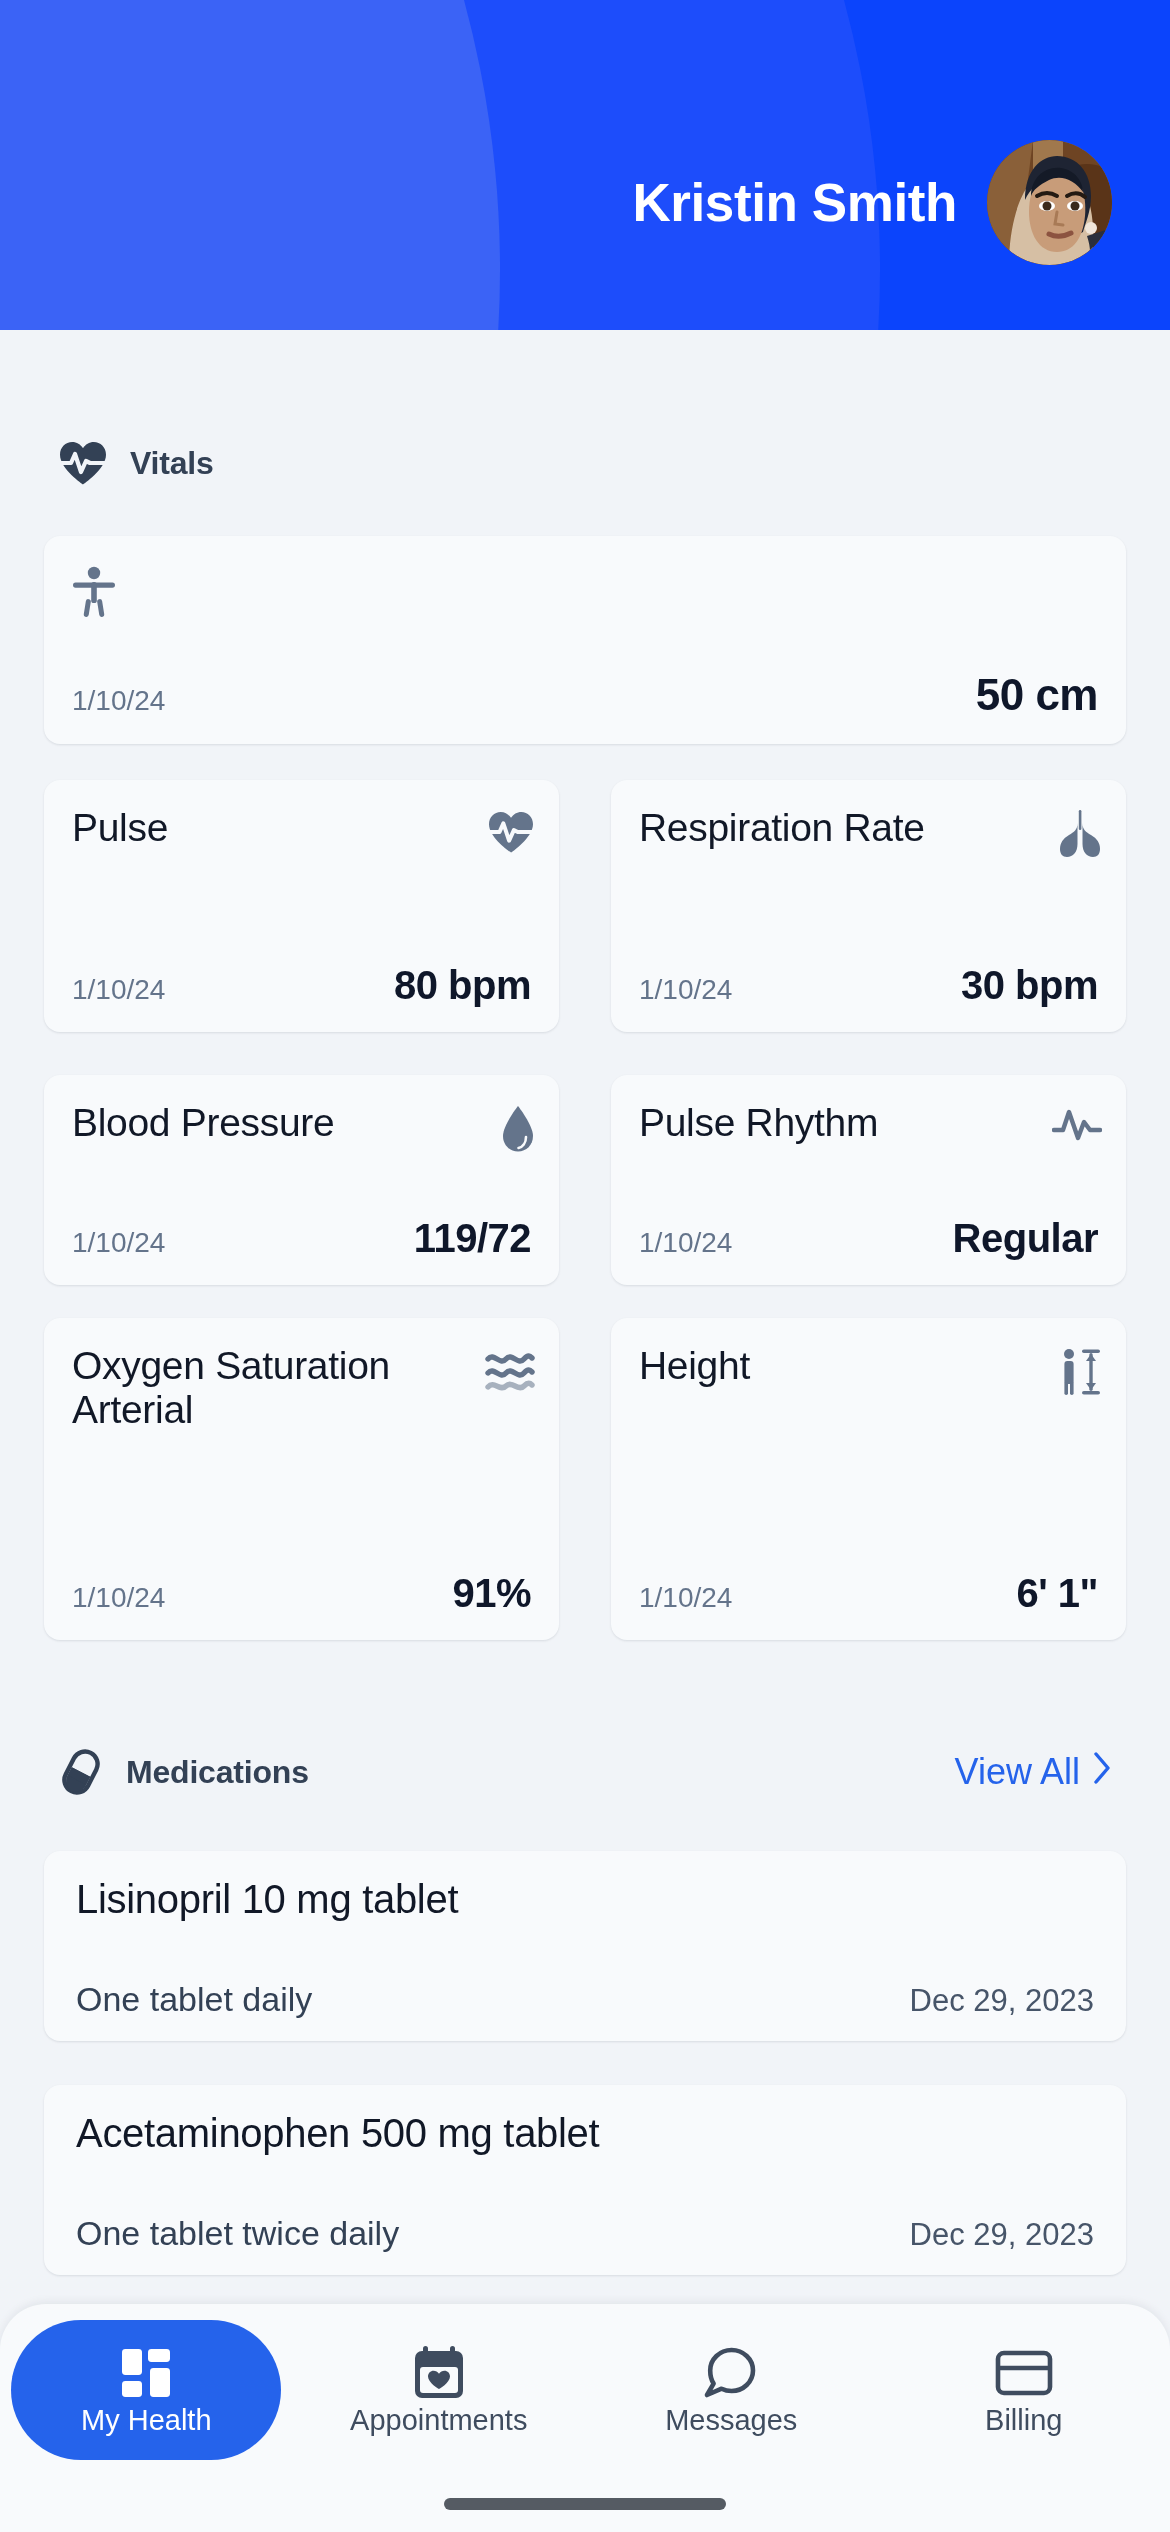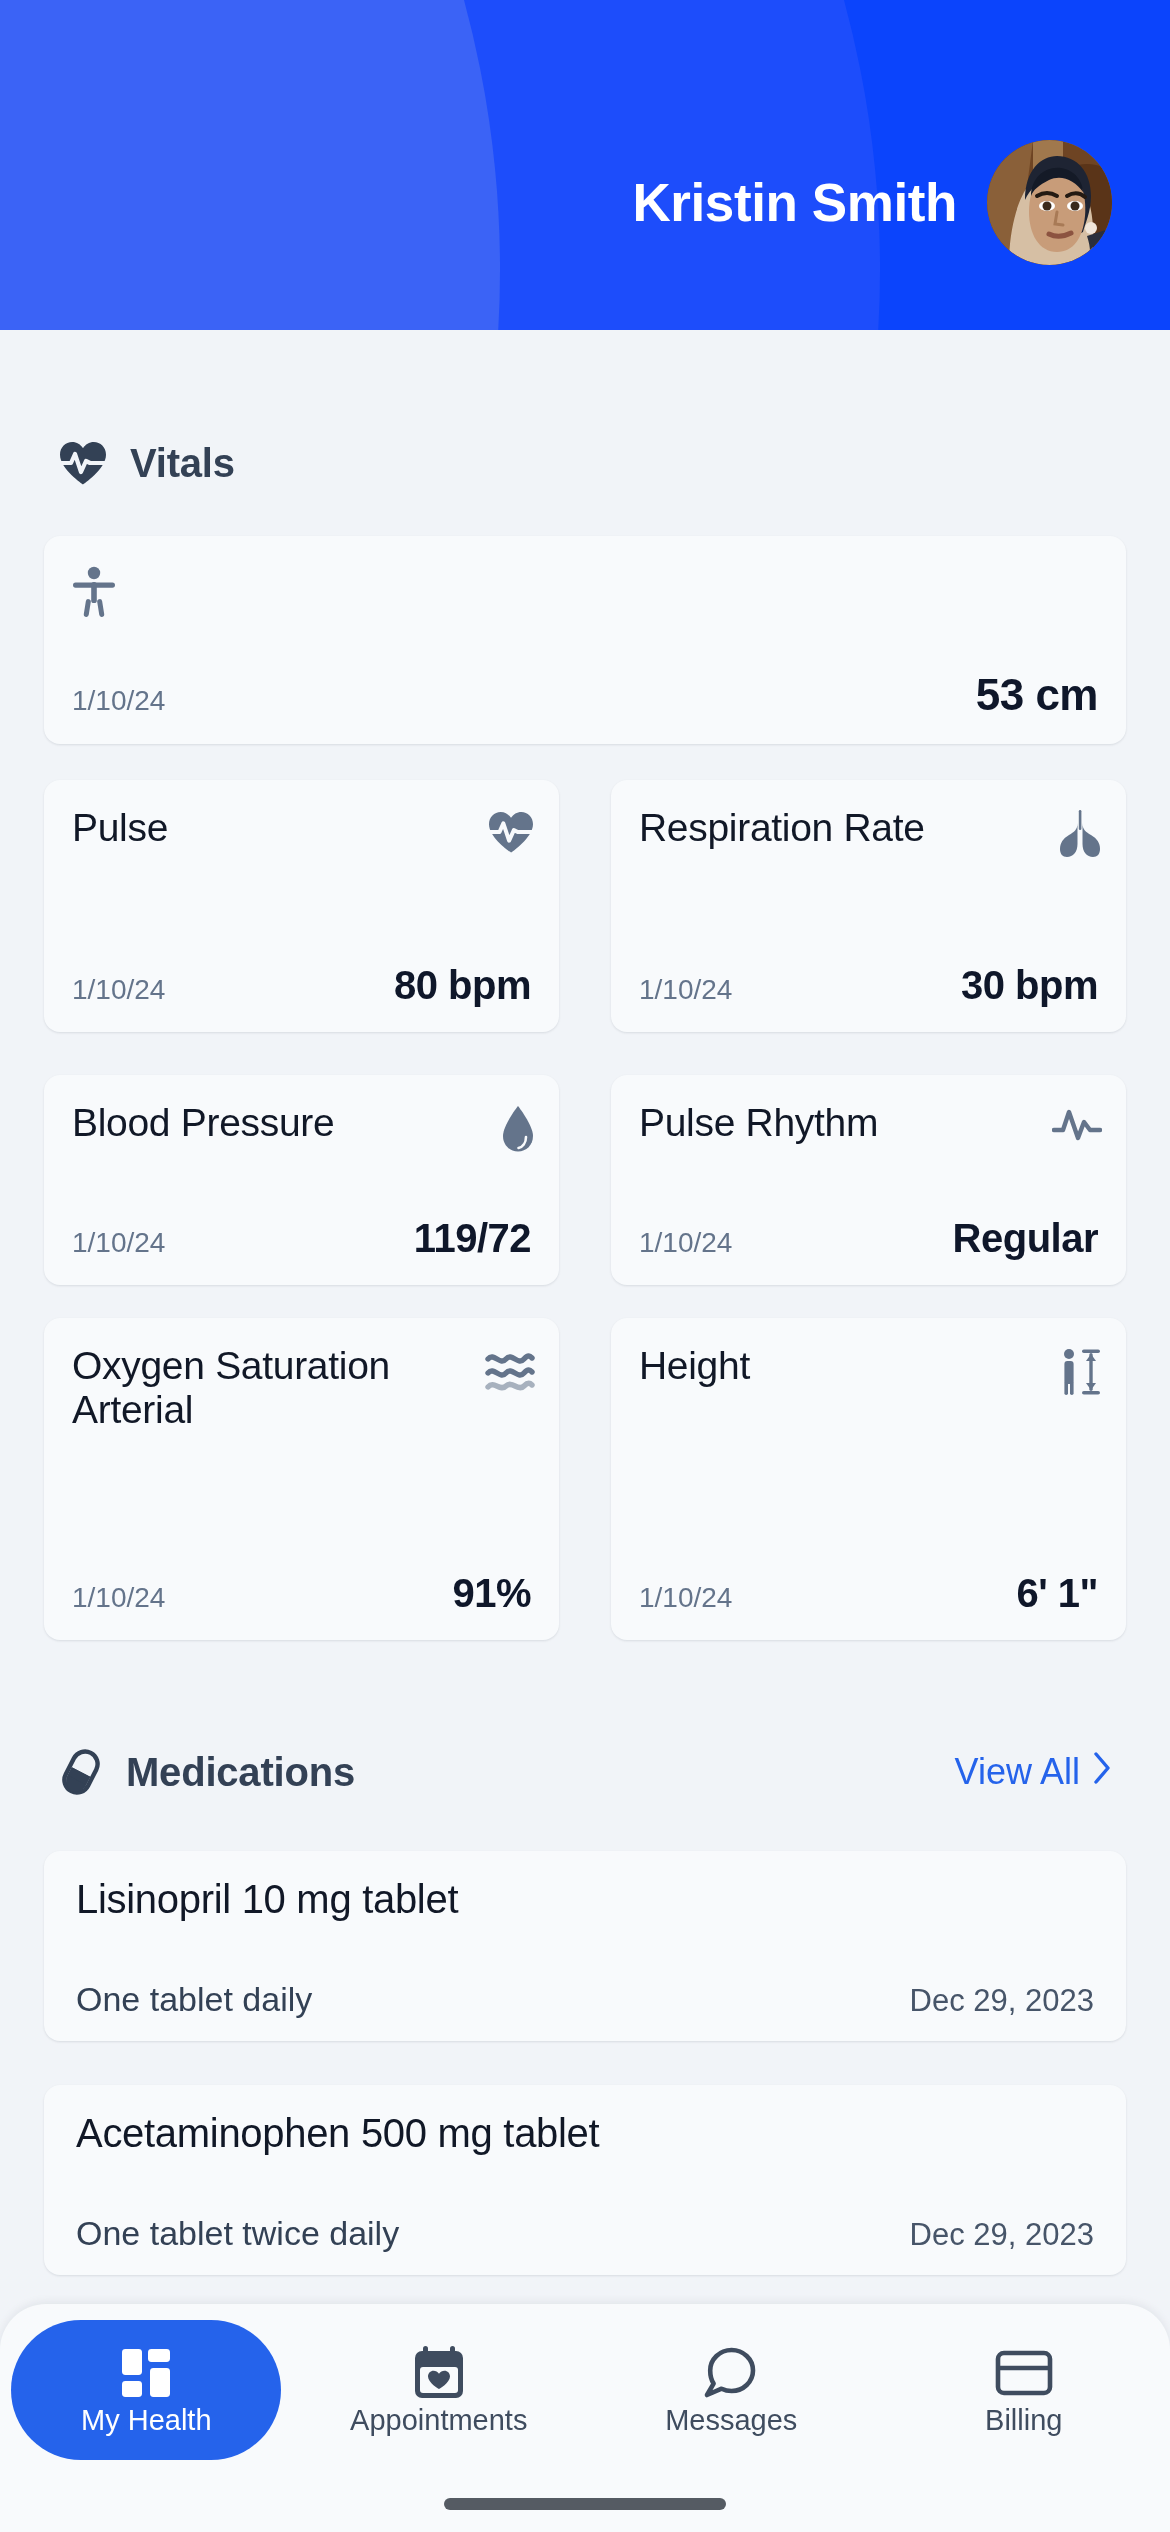--- a/index.html
+++ b/index.html
@@ -34,21 +34,21 @@
     background:#8B5E36;
   }
   .avatar svg { display:block; width:125px; height:125px; }
 
   
   .section-head {
     position:absolute; left:58px; right:58px;
     display:flex; align-items:center;
   }
   .section-title {
-    font-size:40px; font-weight:bold; color:#334155;
+    font-size:32px; font-weight:bold; color:#334155;
     letter-spacing:-0.2px;
   }
   .section-icon { display:flex; align-items:center; margin-right:22px; }
   .view-all {
     margin-left:auto; display:flex; align-items:center; gap:12px;
     color:#2563EB; font-size:36px; font-weight:500; white-space:nowrap;
   }
 
   
   .card {
@@ -187,21 +187,21 @@
           <circle cx="22" cy="7" r="6.2"></circle>
           <rect x="1" y="16.5" width="42" height="5.2" rx="2.6"></rect>
           <rect x="19.2" y="16" width="5.6" height="21" rx="2.6"></rect>
           <rect x="12.8" y="33" width="5" height="18" rx="2.5" transform="rotate(9 15 42)"></rect>
           <rect x="26.2" y="33" width="5" height="18" rx="2.5" transform="rotate(-9 29 42)"></rect>
         </svg>
       </span>
     </div>
     <div class="card-bottom">
       <div class="card-date">1/10/24</div>
-      <div class="card-value">53 cm</div>
+      <div class="card-value">50 cm</div>
     </div>
   </div>
 
   <div class="card" style="left:44px; top:780px; width:515px; height:252px;">
     <div class="card-top">
       <div class="card-label">Pulse</div>
       <span class="card-ico">
         <svg width="48" height="44" viewBox="0 0 50 46" fill="#64748B" xmlns="http://www.w3.org/2000/svg">
           <path d="M25 44.5 C25 44.5 2 29 2 14.8 C2 7.2 7.6 2 14.2 2 C18.8 2 22.6 4.4 25 8.2 C27.4 4.4 31.2 2 35.8 2 C42.4 2 48 7.2 48 14.8 C48 29 25 44.5 25 44.5 Z"></path>
           <path d="M0 23 H13 L17 14 L23 32 L28 21 L32 23 H50" stroke="#F8FAFC" stroke-width="4.2" fill="none" stroke-linejoin="round" stroke-linecap="round"></path>

